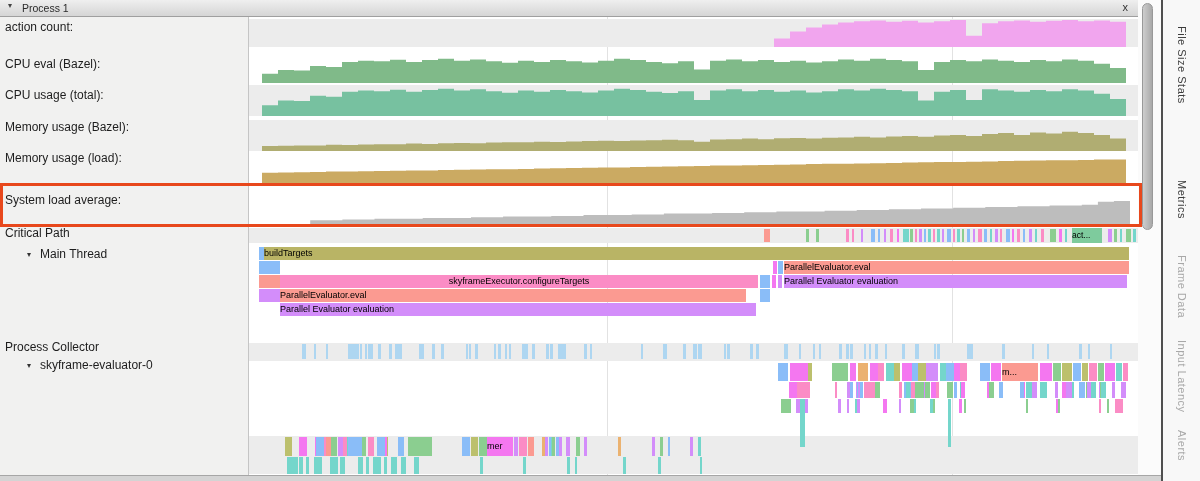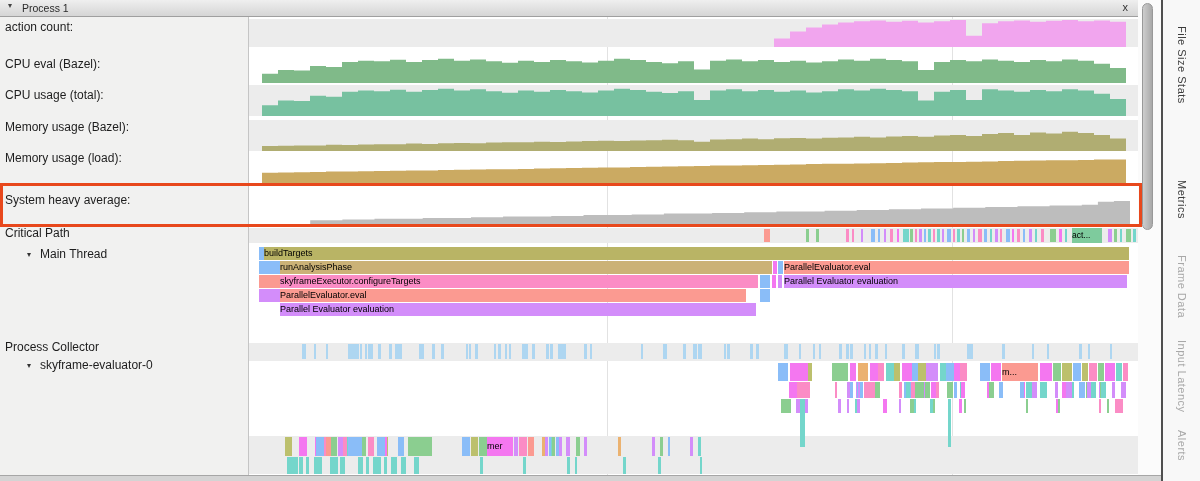--- a/index.html
+++ b/index.html
@@ -38,21 +38,21 @@
     <span class="arrow">▾</span>
     <span class="title">Process 1</span>
     <span class="close">x</span>
   </div>
   <div id="labels">
       <div class="tracklabel" style="left: 5px; top: 3px; position: absolute;"><span>action count:</span></div>
       <div class="tracklabel" style="left: 5px; top: 40px; position: absolute;"><span>CPU eval (Bazel):</span></div>
       <div class="tracklabel" style="left: 5px; top: 71px; position: absolute;"><span>CPU usage (total):</span></div>
       <div class="tracklabel" style="left: 5px; top: 103px; position: absolute;"><span>Memory usage (Bazel):</span></div>
       <div class="tracklabel" style="left: 5px; top: 134px; position: absolute;"><span>Memory usage (load):</span></div>
-      <div class="tracklabel" style="left: 5px; top: 176px; position: absolute;"><span>System heavy average:</span></div>
+      <div class="tracklabel" style="left: 5px; top: 176px; position: absolute;"><span>System load average:</span></div>
       <div class="tracklabel" style="left: 5px; top: 209px; position: absolute;"><span>Critical Path</span></div>
       <div class="tracklabel" style="left: 27px; top: 230px; position: absolute;"><span class="tarrow">▾</span><span>Main Thread</span></div>
       <div class="tracklabel" style="left: 5px; top: 323px; position: absolute;"><span>Process Collector</span></div>
       <div class="tracklabel" style="left: 27px; top: 341px; position: absolute;"><span class="tarrow">▾</span><span>skyframe-evaluator-0</span></div>
     </div>
   <div id="canvas">
       <div style="left: 358px; top: 0px; width: 1px; height: 458px; background: rgb(226, 226, 226); position: absolute;"></div>
       <div style="left: 703px; top: 0px; width: 1px; height: 458px; background: rgb(226, 226, 226); position: absolute;"></div>
       <div style="left: 0px; top: 2px; width: 889px; height: 28px; background: rgb(236, 236, 236); position: absolute;"></div>
       <div style="left: 0px; top: 68px; width: 889px; height: 31px; background: rgb(236, 236, 236); position: absolute;"></div>
@@ -109,26 +109,25 @@
       <div style="left: 816px; top: 212px; width: 2px; height: 13px; background: rgb(116, 214, 203); position: absolute;"></div>
       <div style="left: 859px; top: 212px; width: 4px; height: 13px; background: rgb(211, 141, 250); position: absolute;"></div>
       <div style="left: 865px; top: 212px; width: 3px; height: 13px; background: rgb(139, 206, 144); position: absolute;"></div>
       <div style="left: 871px; top: 212px; width: 2px; height: 13px; background: rgb(116, 214, 203); position: absolute;"></div>
       <div style="left: 877px; top: 212px; width: 5px; height: 13px; background: rgb(139, 206, 144); position: absolute;"></div>
       <div style="left: 884px; top: 212px; width: 3px; height: 13px; background: rgb(116, 214, 203); position: absolute;"></div>
       <div style="left: 823px; top: 211px; width: 30px; height: 15px; background: rgb(126, 203, 157); font-size: 8.5px; line-height: 15px; position: absolute;"><span class="slabel">act...</span></div>
       <div style="left: 10px; top: 230px; width: 5px; height: 13px; background: rgb(138, 189, 248); font-size: 9px; line-height: 13px; position: absolute;"></div>
       <div style="left: 15px; top: 230px; width: 865px; height: 13px; background: rgb(185, 180, 101); font-size: 9px; line-height: 13px; position: absolute;"><span class="slabel">buildTargets</span></div>
       <div style="left: 10px; top: 244px; width: 21px; height: 13px; background: rgb(138, 189, 248); font-size: 9px; line-height: 13px; position: absolute;"></div>
-      <div style="left: 31px; top: 244px; width: 492px; height: 13px; background: rgb(203, 178, 119); font-size: 9px; line-height: 13px; position: absolute;"><span class="slabel">runAnalysisPhase</span></div>
       <div style="left: 524px; top: 244px; width: 4px; height: 13px; background: rgb(244, 119, 240); font-size: 9px; line-height: 13px; position: absolute;"></div>
       <div style="left: 529px; top: 244px; width: 5px; height: 13px; background: rgb(138, 189, 248); font-size: 9px; line-height: 13px; position: absolute;"></div>
       <div style="left: 535px; top: 244px; width: 345px; height: 13px; background: rgb(251, 154, 145); font-size: 9px; line-height: 13px; position: absolute;"><span class="slabel">ParallelEvaluator.eval</span></div>
       <div style="left: 10px; top: 258px; width: 21px; height: 13px; background: rgb(251, 154, 145); font-size: 9px; line-height: 13px; position: absolute;"></div>
-      <div style="left: 31px; top: 258px; width: 478px; height: 13px; background: rgb(251, 140, 197); font-size: 9px; line-height: 13px; position: absolute;"><span class="slabel">skyframeExecutor.configureTargets</span></div>
+      <div style="left: 31px; top: 258px; width: 478px; height: 13px; background: rgb(251, 140, 197); font-size: 9px; line-height: 13px; position: absolute; text-align: center;"><span class="slabel">skyframeExecutor.configureTargets</span></div>
       <div style="left: 511px; top: 258px; width: 10px; height: 13px; background: rgb(138, 189, 248); font-size: 9px; line-height: 13px; position: absolute;"></div>
       <div style="left: 523px; top: 258px; width: 4px; height: 13px; background: rgb(244, 119, 240); font-size: 9px; line-height: 13px; position: absolute;"></div>
       <div style="left: 529px; top: 258px; width: 4px; height: 13px; background: rgb(211, 141, 250); font-size: 9px; line-height: 13px; position: absolute;"></div>
       <div style="left: 535px; top: 258px; width: 343px; height: 13px; background: rgb(211, 141, 250); font-size: 9px; line-height: 13px; position: absolute;"><span class="slabel">Parallel Evaluator evaluation</span></div>
       <div style="left: 10px; top: 272px; width: 21px; height: 13px; background: rgb(211, 141, 250); font-size: 9px; line-height: 13px; position: absolute;"></div>
       <div style="left: 31px; top: 272px; width: 466px; height: 13px; background: rgb(251, 154, 145); font-size: 9px; line-height: 13px; position: absolute;"><span class="slabel">ParallelEvaluator.eval</span></div>
       <div style="left: 511px; top: 272px; width: 10px; height: 13px; background: rgb(138, 189, 248); font-size: 9px; line-height: 13px; position: absolute;"></div>
       <div style="left: 31px; top: 286px; width: 476px; height: 13px; background: rgb(211, 141, 250); font-size: 9px; line-height: 13px; position: absolute;"><span class="slabel">Parallel Evaluator evaluation</span></div>
       <div style="left: 0px; top: 326px; width: 889px; height: 18px; background: rgb(236, 236, 236); position: absolute;"></div>
       <div style="left: 0px; top: 419px; width: 889px; height: 38px; background: rgb(236, 236, 236); position: absolute;"></div>

